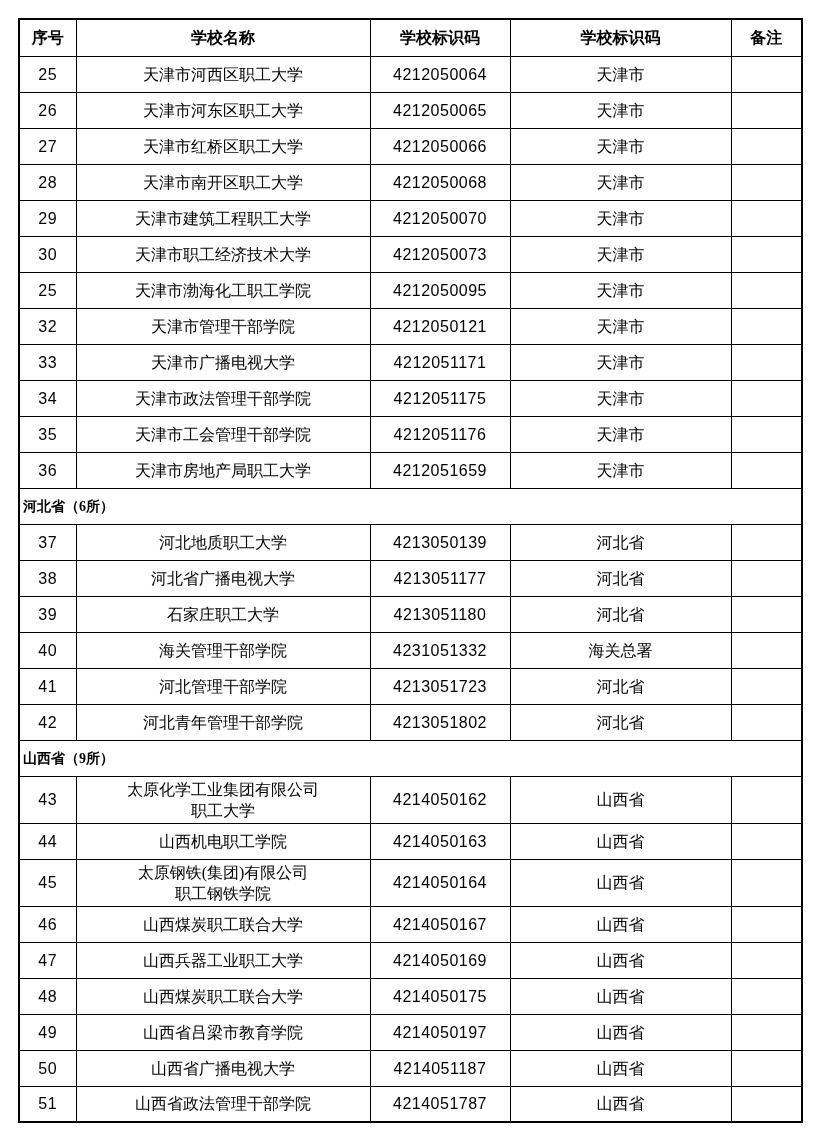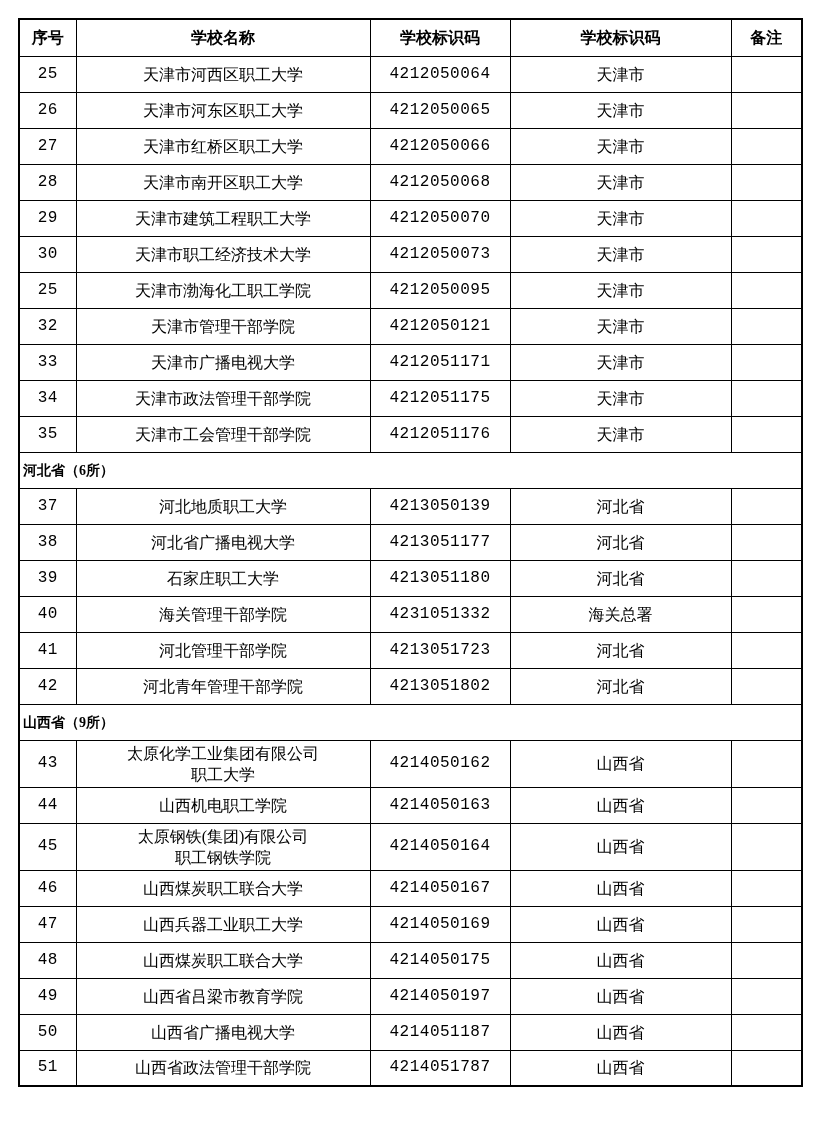--- a/index.html
+++ b/index.html
@@ -39,21 +39,21 @@
   .school-table thead tr { height: 37px; }
   .school-table tbody tr { height: 36px; }
   .school-table tbody tr.two-line { height: 47px; }
   .school-table tbody tr.section { height: 36px; }
   .school-table th {
     font-weight: bold;
     font-size: 16px;
   }
   td.cell-name { white-space: pre-line; text-align: center; }
   td.cell-code, td.cell-no {
-    font-family: Liberation Mono, monospace;
+    font-family: Liberation Sans, sans-serif;
     letter-spacing: 0.5px;
   }
   td.section-cell {
     text-align: left;
     font-weight: bold;
     padding-left: 3px;
     font-size: 14px;
   }
 </style>
 </head>
@@ -148,20 +148,27 @@
           <td class="cell-dept">天津市</td>
           <td class="cell-note"></td>
         </tr>
         <tr>
           <td class="cell-no">35</td>
           <td class="cell-name">天津市工会管理干部学院</td>
           <td class="cell-code">4212051176</td>
           <td class="cell-dept">天津市</td>
           <td class="cell-note"></td>
         </tr>
+        <tr>
+          <td class="cell-no">36</td>
+          <td class="cell-name">天津市房地产局职工大学</td>
+          <td class="cell-code">4212051659</td>
+          <td class="cell-dept">天津市</td>
+          <td class="cell-note"></td>
+        </tr>
         <tr class="section">
           <td colspan="5" class="section-cell">河北省（6所）</td>
         </tr>
         <tr>
           <td class="cell-no">37</td>
           <td class="cell-name">河北地质职工大学</td>
           <td class="cell-code">4213050139</td>
           <td class="cell-dept">河北省</td>
           <td class="cell-note"></td>
         </tr>

